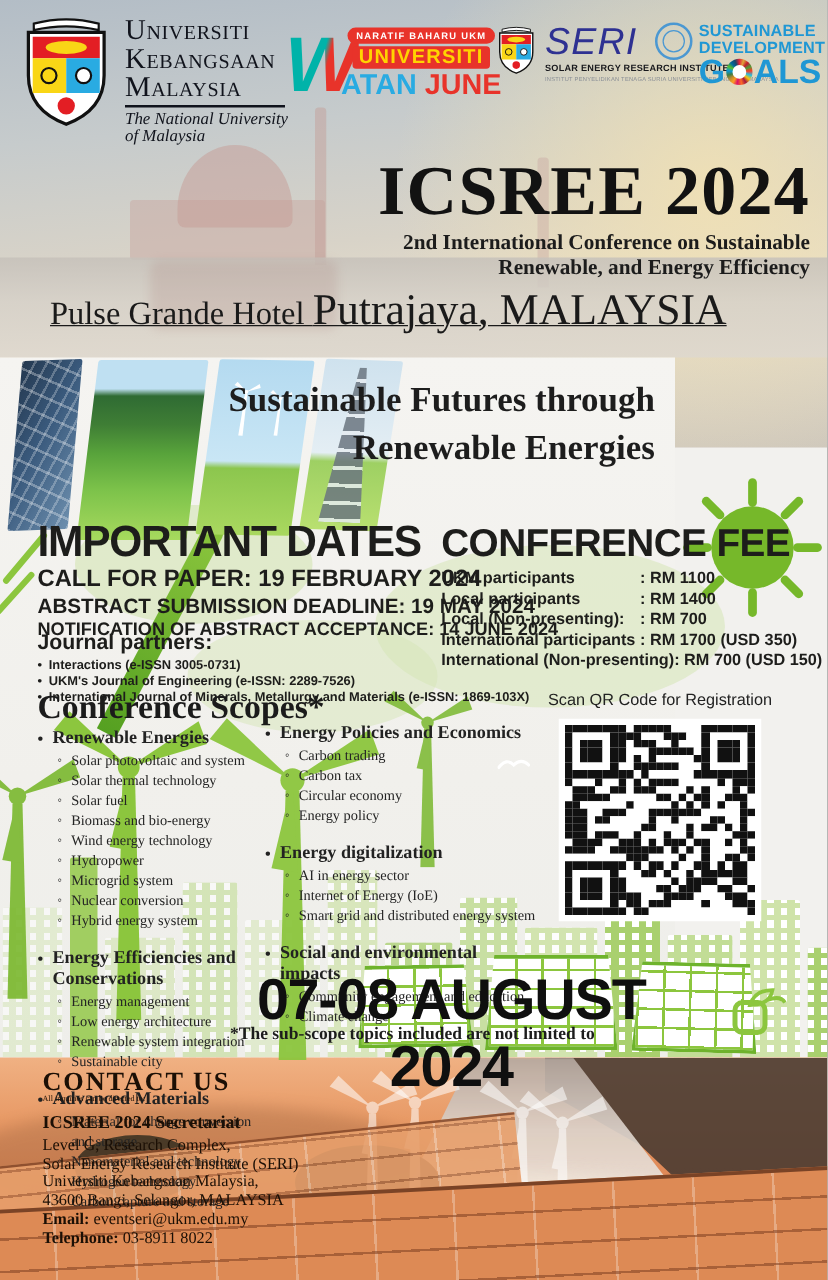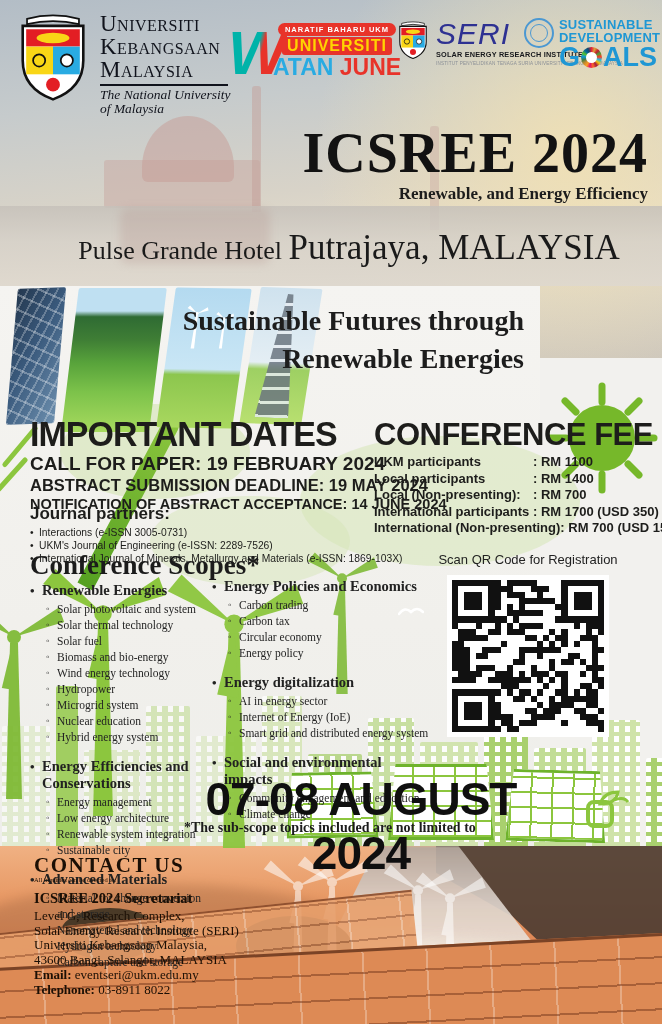--- a/index.html
+++ b/index.html
@@ -62,21 +62,21 @@
   .sdg-l1,.sdg-l2{color:#1f97d4;font-weight:bold;font-size:13px;letter-spacing:.2px;}
   .sdg-goals{color:#1f97d4;font-weight:bold;font-size:27px;line-height:26px;letter-spacing:0;display:flex;align-items:center;}
   .sdg-wheel{display:inline-block;width:21px;height:21px;border-radius:50%;margin:0 1px;position:relative;
     background:conic-gradient(#e5243b,#dda63a,#c5192d,#4c9f38,#ff3a21,#26bde2,#fcc30b,#a21942,#fd6925,#dd1367,#fd9d24,#bf8b2e,#3f7e44,#0a97d9,#56c02b,#00689d,#19486a,#e5243b);}
   .sdg-wheel::after{content:"";position:absolute;left:5px;top:5px;width:11px;height:11px;border-radius:50%;background:#fff;}
 
   .hero-title{position:absolute;right:14px;top:124px;z-index:6;font-weight:bold;
     font-size:56px;line-height:58px;letter-spacing:1px;color:#121212;}
   .hero-sub{position:absolute;right:14px;top:184px;z-index:6;text-align:right;
     font-weight:bold;font-size:17px;line-height:20px;color:#1c1c1c;}
-  .hero-venue{position:absolute;left:40px;right:4px;top:228px;z-index:6;text-align:center;color:#1a1a1a;}
+  .hero-venue{position:absolute;left:40px;right:4px;top:228px;z-index:6;color:#1a1a1a;text-decoration:underline;}
   .venue-pre{font-size:26px;}
   .venue-main{font-size:35px;}
 
   
   .mid{position:absolute;left:0;top:286px;width:540px;height:560px;
     background:linear-gradient(180deg,#f5f4f1 0%,#f1f0ec 60%,#eeeeea 100%);}
 
   .blob{position:absolute;border-radius:50%;background:#d5e5b7;z-index:0;}
   .blade-long{position:absolute;left:85px;top:292px;width:190px;height:17px;border-radius:0 12px 12px 0;
     background:linear-gradient(90deg,#55a021,#8cc63e);transform:rotate(-62deg);transform-origin:left center;z-index:1;}
@@ -122,29 +122,29 @@
   .tagline{position:absolute;right:16px;top:16px;z-index:5;text-align:right;
     font-weight:bold;font-size:28px;line-height:38px;color:#1d1d1d;}
   .dates{position:absolute;left:30px;top:130px;z-index:5;font-family:"Liberation Sans",sans-serif;color:#1d1d1b;}
   .dates-title{font-weight:bold;font-size:35px;line-height:36px;letter-spacing:-1px;transform:scaleX(.97);transform-origin:left;}
   .date-line{font-weight:bold;white-space:nowrap;}
   .date-line:nth-of-type(1){font-size:19px;line-height:23px;}
   .date-line:nth-of-type(2){font-size:16.5px;line-height:20px;}
   .date-line:nth-of-type(3){font-size:14.5px;line-height:19px;}
   .date-line .v{letter-spacing:0;}
 
-  .fee{position:absolute;left:374px;top:132px;width:286px;z-index:5;font-family:"Liberation Sans",sans-serif;color:#1d1d1b;}
+  .fee{position:absolute;left:353px;top:132px;width:286px;z-index:5;font-family:"Liberation Sans",sans-serif;color:#1d1d1b;}
   .fee-title{font-weight:bold;font-size:31px;line-height:33px;letter-spacing:-.5px;margin-bottom:3px;}
   .fee-row{display:flex;font-weight:bold;font-size:13px;line-height:16.5px;white-space:nowrap;}
   .fee-row .fl{flex:0 0 159px;}
 
   .jp{position:absolute;left:30px;top:218px;z-index:5;font-family:"Liberation Sans",sans-serif;color:#1d1d1b;}
   .jp-title{font-weight:bold;font-size:17px;line-height:20px;}
   .jp ul{list-style:none;margin:2px 0 0;padding:0;}
-  .jp li{font-size:10.3px;line-height:13px;padding-left:9px;position:relative;}
+  .jp li{font-size:10.3px;line-height:13px;padding-left:9px;position:relative;font-weight:bold;}
   .jp li::before{content:"•";position:absolute;left:0;top:0;}
 
   .scopes-title{position:absolute;left:30px;top:264px;z-index:5;font-weight:bold;font-size:27px;color:#1b1b1b;}
   .scol{position:absolute;z-index:5;}
   .scol1{left:30px;top:296px;width:180px;}
   .scol2{left:212px;top:292px;width:218px;}
   .scope-group{margin-bottom:13px;}
   .scope-title{font-weight:bold;font-size:14.5px;line-height:17px;color:#222;padding-left:12px;position:relative;}
   .scope-title::before{content:"•";position:absolute;left:0;font-size:13px;}
   .scope-items{list-style:none;margin:2px 0 0;padding:0 0 0 16px;}
@@ -282,20 +282,21 @@
             <span>G</span>
               <span class="sdg-wheel"></span>
               <span>ALS</span>
           </div>
         </div>
       </div>
     </div>
 
     <h1 class="hero-title" style="margin:0;">ICSREE 2024</h1>
     <div class="hero-sub">
+      <div>2nd International Conference on Sustainable</div>
       <div>Renewable, and Energy Efficiency</div>
     </div>
     <div class="hero-venue">
       <span class="venue-pre">Pulse Grande Hotel </span><span class="venue-main">Putrajaya, MALAYSIA</span>
     </div>
   </section>
 
   <section class="mid">
 
     <div class="blob" style="left:60px;top:118px;width:190px;height:95px;opacity:.65;"></div>
@@ -448,21 +449,21 @@
         <div class="scope-title">Renewable Energies</div>
         <ul class="scope-items">
 
         <li>Solar photovoltaic and system</li>
             <li>Solar thermal technology</li>
             <li>Solar fuel</li>
             <li>Biomass and bio-energy</li>
             <li>Wind energy technology</li>
             <li>Hydropower</li>
             <li>Microgrid system</li>
-            <li>Nuclear education</li>
+            <li>Nuclear conversion</li>
             <li>Hybrid energy system</li>
           </ul>
       </div>
       <div class="scope-group">
         <div class="scope-title">Energy Efficiencies and Conservations</div>
         <ul class="scope-items">
 
         <li>Energy management</li>
             <li>Low energy architecture</li>
             <li>Renewable system integration</li>

